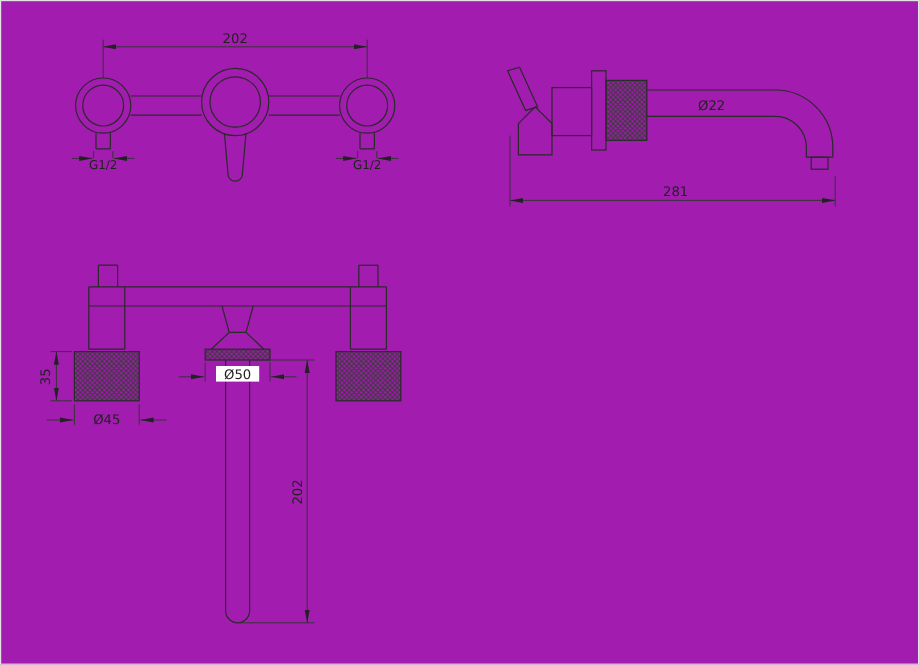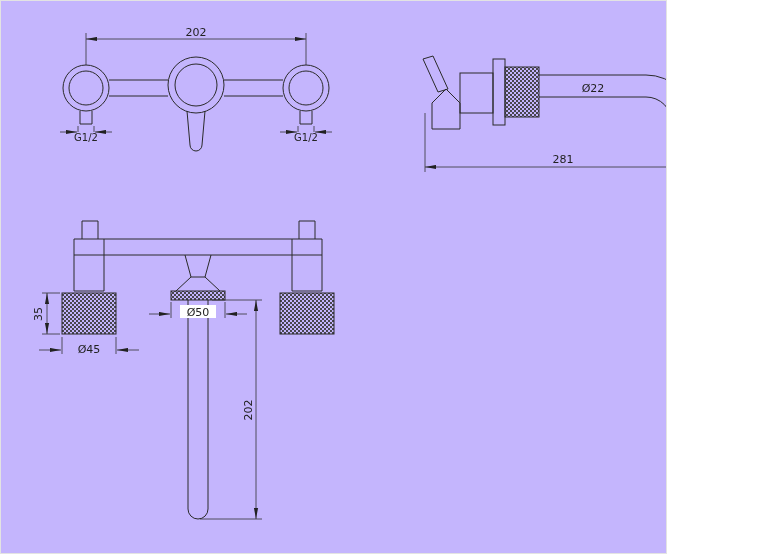--- a/index.html
+++ b/index.html
@@ -3,23 +3,23 @@
 <meta charset="utf-8">
 <style>
   html, body {
     margin: 0;
     padding: 0;
     background: #ffffff;
     font-family: "DejaVu Sans", "Liberation Sans", sans-serif;
   }
   .canvas {
     position: relative;
-    width: 667px;
+    width: 766px;
     height: 554px;
-    background: #c4b5fd;
+    background: #a21caf;
     border: 1px solid #e3e3e3;
     box-sizing: border-box;
     overflow: hidden;
   }
   svg text {
     font-family: "DejaVu Sans", "Liberation Sans", sans-serif;
     fill: #222222;
   }
   .part  { stroke: #2a2a2a; stroke-width: 1;   fill: none; }
   .dim   { stroke: #333333; stroke-width: 0.8; fill: none; }

